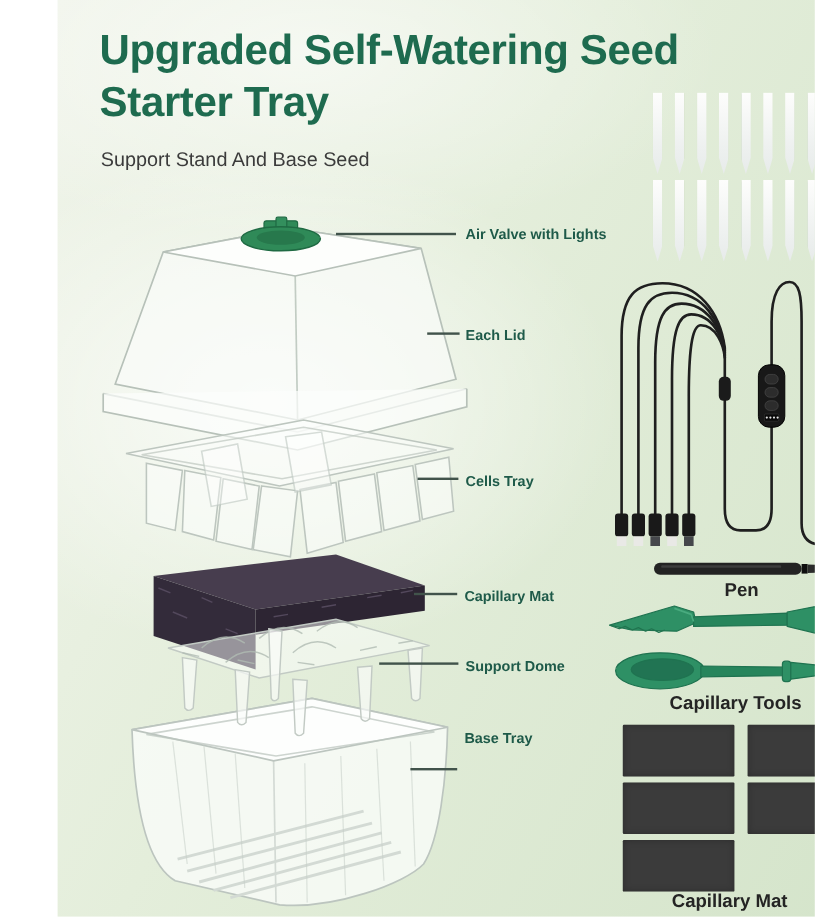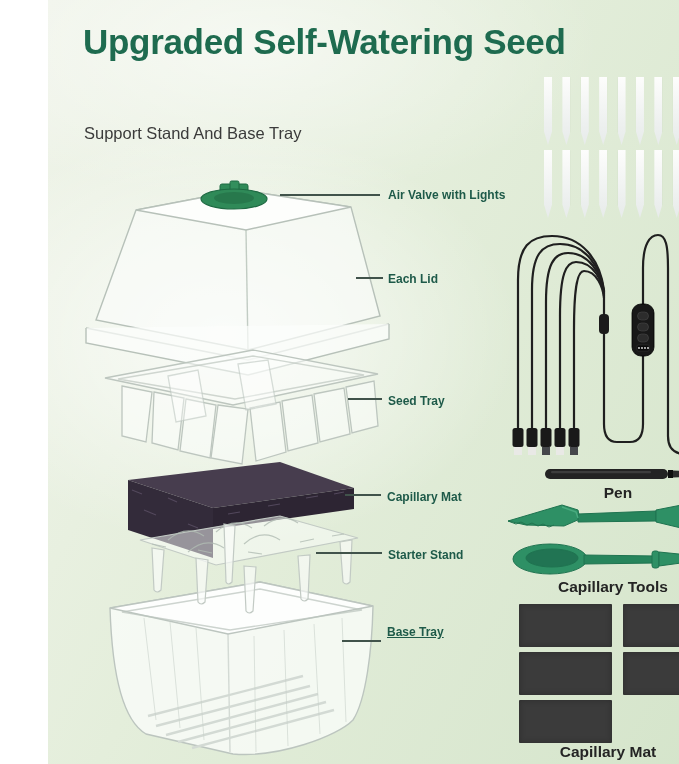--- a/index.html
+++ b/index.html
@@ -38,23 +38,24 @@
   .swatches{position:absolute;left:471px;top:604px;width:198px;display:flex;flex-wrap:wrap;column-gap:11px;row-gap:5px;}
   .swatch{width:93px;height:43px;background:#3b3b3b;border-radius:1px;box-shadow:inset 0 0 6px rgba(0,0,0,.25);}
 </style>
 </head>
 <body>
 
 <div class="canvas">
 
   <div class="title">
     <div>Upgraded Self-Watering Seed</div>
+    <div>Starter Tray</div>
   </div>
   <div class="subtitle">
-    <div>Support Stand And Base Tray</div>
+    <div>Support Stand And Base Seed</div>
   </div>
 
   <svg class="exploded" width="460" height="584" viewBox="0 0 460 584">
 
     <g stroke="#b7c1b9" stroke-width="1.4" fill="rgba(250,252,250,0.62)">
       <path d="M88 30 L48 140 L200 170 L332 136 L303 27 L193 10 Z"></path>
       <path d="M88 30 L193 10 L303 27 L198 50 Z" fill="rgba(255,255,255,0.75)"></path>
       <path d="M198 50 L200 170" fill="none" stroke="rgba(180,192,183,.8)"></path>
       <path d="M38 148 L200 180 L341 144" fill="none"></path>
       <path d="M38 148 L38 163 L200 195 L341 159 L341 144" fill="rgba(252,253,252,.7)"></path>
@@ -141,24 +142,24 @@
 
   <div class="cline" style="left:232px;top:194px;width:100px;"></div>
   <div class="cline" style="left:308px;top:277px;width:27px;"></div>
   <div class="cline" style="left:300px;top:398px;width:34px;"></div>
   <div class="cline" style="left:297px;top:494px;width:36px;"></div>
   <div class="cline" style="left:268px;top:552px;width:66px;"></div>
   <div class="cline" style="left:294px;top:640px;width:39px;"></div>
 
   <div class="callout wrap" style="left:340px;top:183px;">Air Valve with Lights</div>
   <div class="callout" style="left:340px;top:267px;">Each Lid</div>
-  <div class="callout" style="left:340px;top:389px;">Seed Tray</div>
+  <div class="callout" style="left:340px;top:389px;">Cells Tray</div>
   <div class="callout" style="left:339px;top:485px;">Capillary Mat</div>
-  <div class="callout" style="left:340px;top:543px;">Starter Stand</div>
-  <div class="callout" style="left:339px;top:620px;text-decoration:underline;">Base Tray</div>
+  <div class="callout" style="left:340px;top:543px;">Support Dome</div>
+  <div class="callout" style="left:339px;top:603px;">Base Tray</div>
 
   <div class="stakes">
     <div class="stake-row">
         <i class="stake"></i>
         <i class="stake"></i>
         <i class="stake"></i>
         <i class="stake"></i>
         <i class="stake"></i>
         <i class="stake"></i>
         <i class="stake"></i>

